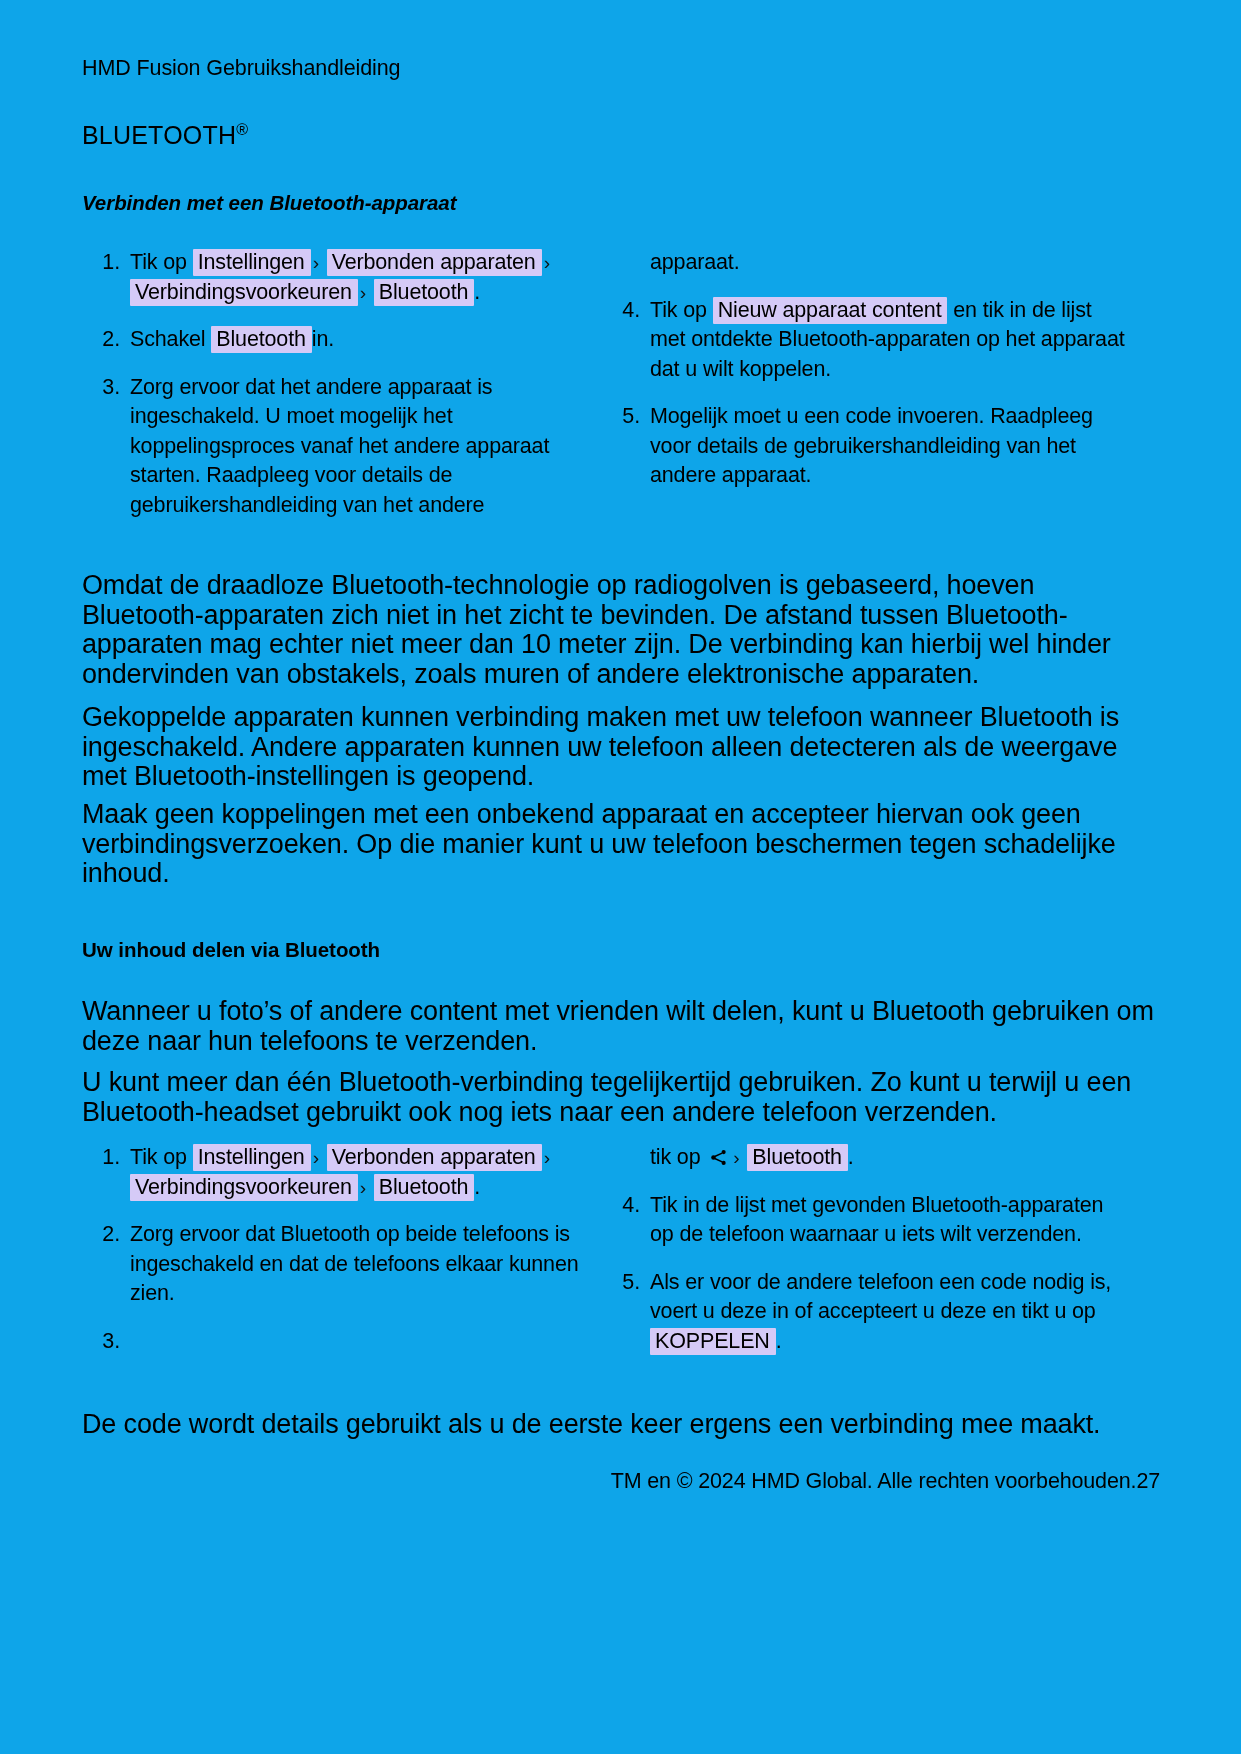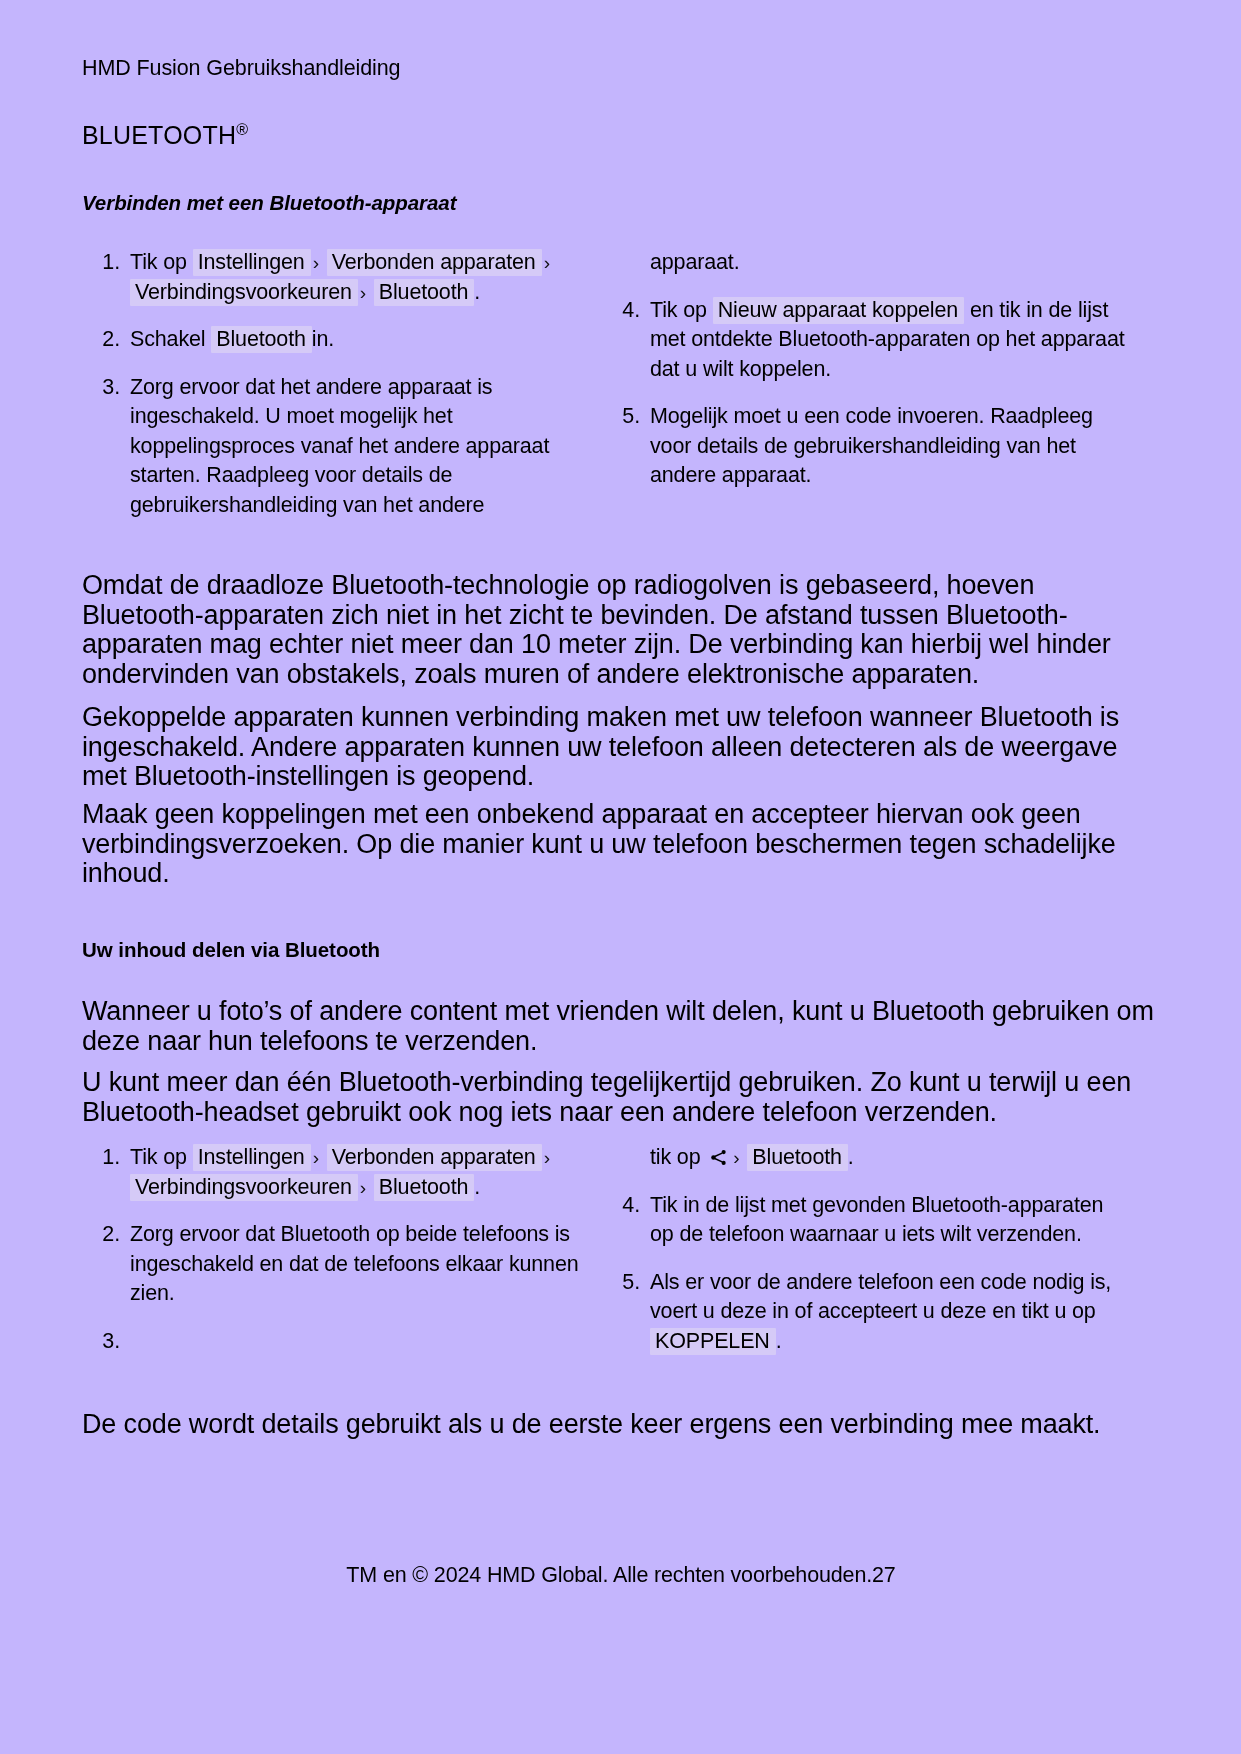--- a/index.html
+++ b/index.html
@@ -11,21 +11,21 @@
   body {
     font-family: "Liberation Sans", sans-serif;
     color: #000000;
     -webkit-font-smoothing: antialiased;
   }
   .page {
     position: relative;
     width: 1241px;
     height: 1754px;
     margin: 0 auto;
-    background: #c4b5fd;
+    background: #0ea5e9;
     box-sizing: border-box;
     padding: 0;
     overflow: hidden;
   }
   .content {
     position: absolute;
     left: 82px;
     top: 0;
     width: 1080px;
     height: 1754px;
@@ -153,24 +153,24 @@
   .p2 { top: 703px; }
   .p3 { top: 800px; }
   .p4 { top: 997px; }
   .p5 { top: 1068px; }
   .p6 { top: 1410px; }
 
   
   .footer {
     position: absolute;
     left: 0;
-    top: 1561px;
+    top: 1467px;
     width: 1078px;
     display: flex;
-    justify-content: center;
+    justify-content: flex-end;
     align-items: baseline;
     font-size: 21.5px;
     line-height: 29.5px;
     letter-spacing: -0.15px;
   }
   .footer .page-num { font-size: 21.5px; }
 </style>
 </head>
 <body>
 
@@ -209,21 +209,21 @@
 
         </ol>
       </div>
 
       <div class="col col-right">
         <div class="carry">apparaat.</div>
         <ol class="steps">
 
           <li>
             <span class="num">4.</span><span>Tik op</span>
-            <span class="ui">Nieuw apparaat koppelen</span>
+            <span class="ui">Nieuw apparaat content</span>
             <span>en tik in de lijst met ontdekte Bluetooth-apparaten op het apparaat dat u wilt koppelen.</span>
           </li>
 
           <li>
             <span class="num">5.</span><span>Mogelijk moet u een code invoeren. Raadpleeg voor details de gebruikershandleiding van het andere apparaat.</span>
           </li>
 
         </ol>
       </div>
     </div>

